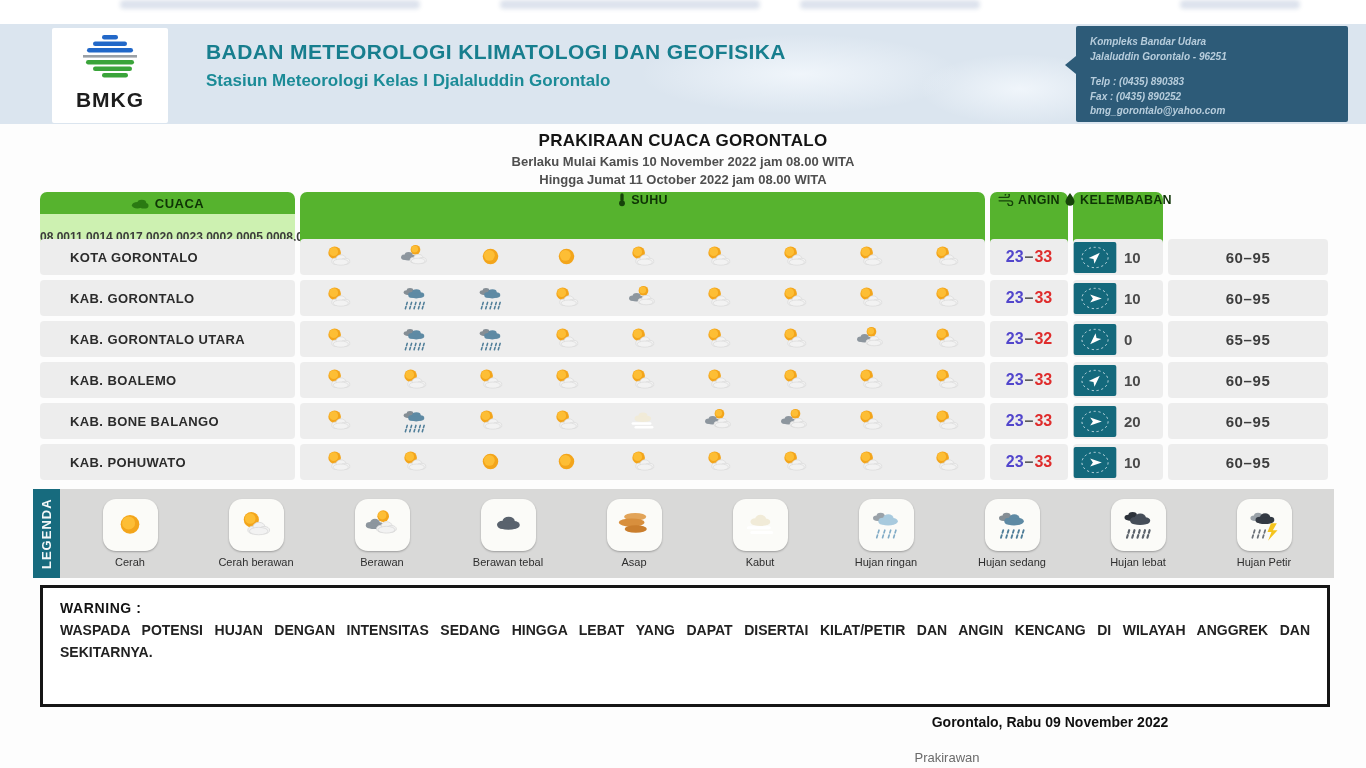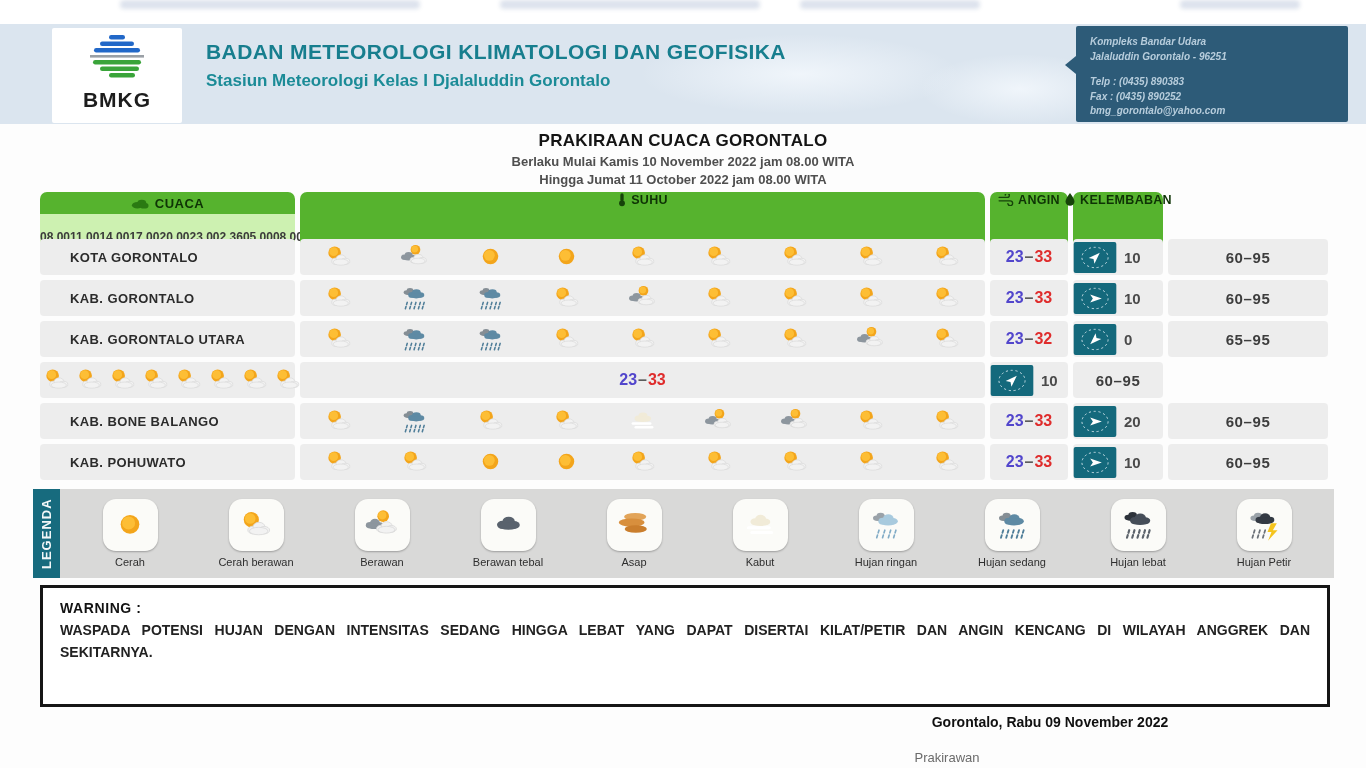--- a/index.html
+++ b/index.html
@@ -7,21 +7,21 @@
   body { font-family:"Liberation Sans", sans-serif; background:#ffffff; overflow:hidden; }
   .page { position:relative; width:1366px; height:768px; background:#fdfdfd; }
 
   
   .top-strip { position:absolute; top:0; left:0; width:1366px; height:24px; background:#ffffff; }
   .top-strip .residue { position:absolute; top:0; height:9px; background:#44639c; opacity:.18; filter:blur(2px); border-radius:4px; }
 
   
   .band { position:absolute; top:24px; left:0; width:1366px; height:100px; background:#dbe5ef; }
   .band .mapblob { position:absolute; background:radial-gradient(closest-side,#f2f7fc,rgba(242,247,252,0)); opacity:.9; }
-  .logo-box { position:absolute; left:52px; top:4px; width:130px; height:95px; background:#ffffff; border-radius:2px;
+  .logo-box { position:absolute; left:52px; top:4px; width:116px; height:95px; background:#ffffff; border-radius:2px;
               display:flex; flex-direction:column; align-items:center; padding-top:5px; }
   .logo-text { font-weight:bold; font-size:21px; letter-spacing:1px; color:#1d1d1d; line-height:1; }
   .org-titles { position:absolute; left:206px; top:16px; }
   .org-title { color:#177e8e; font-weight:bold; font-size:21px; letter-spacing:.4px; }
   .org-subtitle { color:#1b8b97; font-weight:bold; font-size:17px; margin-top:7px; }
   .contact-box { position:absolute; right:18px; top:2px; width:272px; height:96px; background:#2d5b78; border-radius:2px;
                  color:#b7cddc; font-style:italic; font-weight:bold; font-size:10px; line-height:1.45; padding:9px 14px; }
   .contact-box::before { content:""; position:absolute; left:-11px; top:30px; border-top:9px solid transparent;
                  border-bottom:9px solid transparent; border-right:11px solid #2d5b78; }
   .contact-gap { height:11px; }
@@ -147,21 +147,21 @@
           </svg>
           <span>CUACA</span>
         </div>
         <div class="times">
             <div class="time">08.00</div>
             <div class="time">11.00</div>
             <div class="time">14.00</div>
             <div class="time">17.00</div>
             <div class="time">20.00</div>
             <div class="time">23.00</div>
-            <div class="time">2.36</div>
+            <div class="time">02.00</div>
             <div class="time">05.00</div>
             <div class="time">08.00<span class="suffix">WITA</span></div>
           </div>
       </div>
 
       <div class="hcell small-h">
         <div class="lab">
           <svg viewBox="0 0 12 17" width="10" height="15">
             <rect x="4" y="1" width="4" height="9.5" rx="2" fill="#16430a"></rect>
             <circle cx="6" cy="13" r="3.5" fill="#16430a"></circle>
@@ -571,20 +571,21 @@
                 <ellipse cx="22" cy="16" rx="13.5" ry="10.5" fill="none" stroke="#c8dee6" stroke-width="1" stroke-dasharray="2.2 2.8"></ellipse>
                 <g transform="translate(22,16) rotate(225)">
                   <path d="M0,-7 L4.2,5 L0,2.2 L-4.2,5 Z" fill="#ffffff"></path>
                 </g>
               </svg></span>
             <span class="windspeed">0</span>
           </div>
           <div class="cell hum">65–95</div>
         </div>
         <div class="row">
+          <div class="cell loc">KAB. BOALEMO</div>
           <div class="cell wx">
             <div class="wxi"><svg viewBox="0 0 34 30" width="33" height="29">
                 <circle cx="13" cy="10" r="6.5" fill="#F3A51B"></circle>
                 <circle cx="12.025" cy="9.025" r="4.55" fill="#FDBE35"></circle>
                 <g fill="#f2f2f2" stroke="#d9d9d9" stroke-width="0.7">
                   <ellipse cx="14.379999999999999" cy="18.88" rx="4.4" ry="3.3000000000000003"></ellipse>
                   <ellipse cx="19.55" cy="16.02" rx="5.06" ry="3.74"></ellipse>
                   <ellipse cx="24.06" cy="18.99" rx="4.620000000000001" ry="3.19"></ellipse>
                   <ellipse cx="19.33" cy="19.76" rx="7.920000000000001" ry="3.19"></ellipse>
                 </g>

